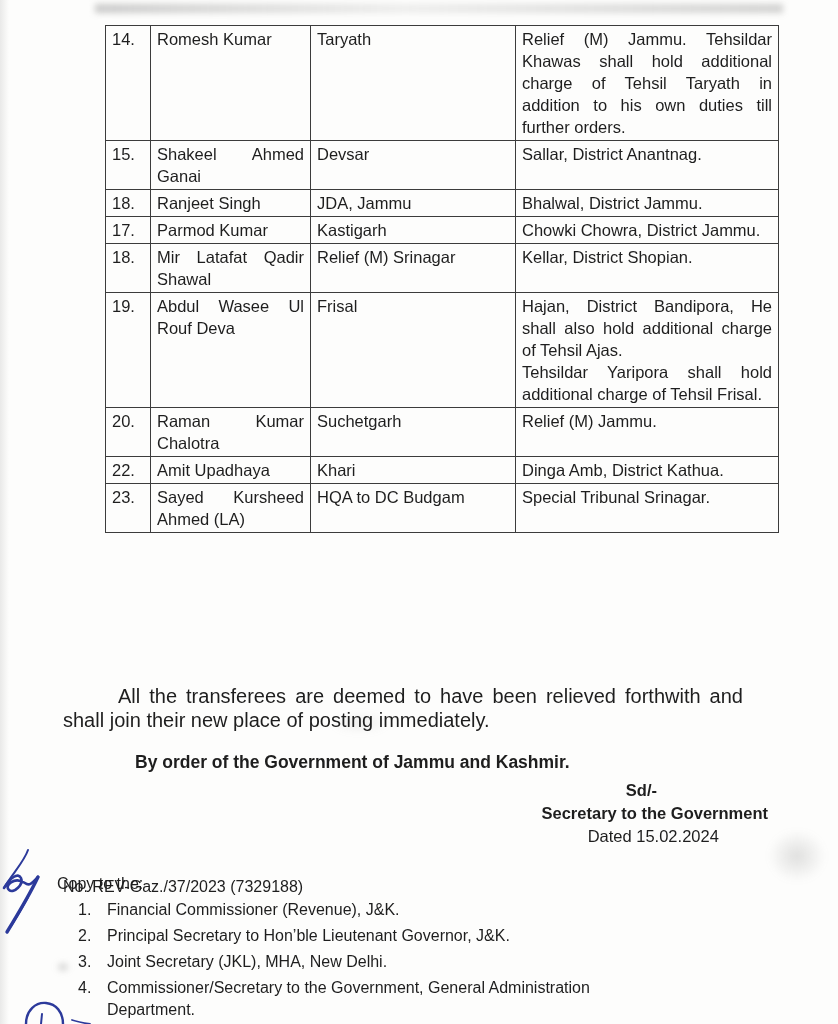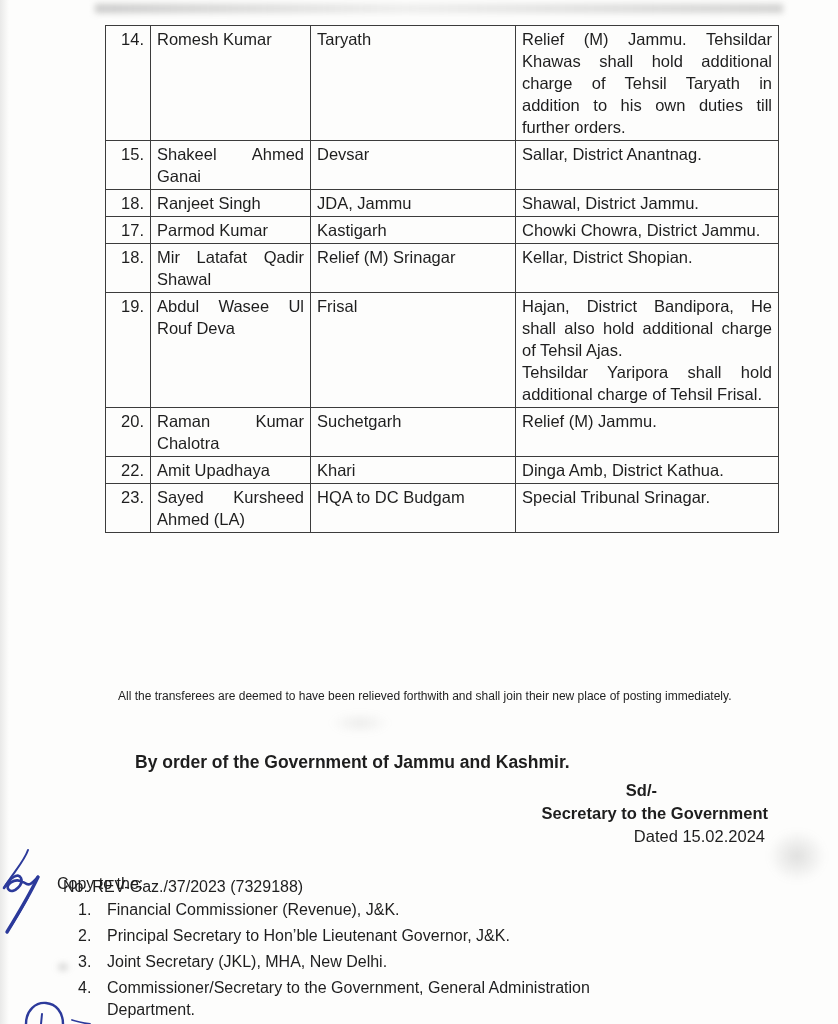--- a/index.html
+++ b/index.html
@@ -28,41 +28,41 @@
   
   .table-wrap { position:absolute; left:105px; top:25px; width:673px; }
   table.transfer { border-collapse:collapse; width:100%; table-layout:fixed; }
   table.transfer td {
     border:1.6px solid #3c3c3c;
     vertical-align:top;
     padding:2px 6px;
     font-size:16.5px;
     line-height:22px;
   }
-  td.c-no   { text-align:right; padding-right:6px; }
+  td.c-no   { padding-right:6px; }
   td.c-name { text-align:justify; }
   td.c-from { text-align:justify;margin-left:48px; }
   td.c-to   { text-align:justify; white-space:pre-line; }
 
   
   .paragraph {
     position:absolute; left:63px; top:684px; width:680px;
-    font-size:12px; line-height:24px; text-align:justify; text-indent:55px;
+    font-size:20px; line-height:24px; text-align:justify; text-indent:55px;
   }
   .by-order {
     position:absolute; left:135px; top:752px;
     font-size:17.5px; font-weight:700;
   }
   .sig-block {
     position:absolute; top:779px; right:70px;
     text-align:right; font-size:16.5px; line-height:23px;
   }
   .sig-sd { font-weight:700; padding-right:111px; }
   .sig-title { font-weight:700; }
-  .sig-dated { padding-right:3px; }
+  .sig-dated { padding-right:3px;text-align:center; }
 
   .ref-no { position:absolute; left:63px; top:878px; font-size:16px; }
   .copy-label { position:absolute; left:57px; top:875px; font-size:16px; }
   .copy-list { position:absolute; left:78px; top:899px; font-size:16px; line-height:22px; }
   .copy-item { display:flex; gap:7px; margin-bottom:4px; }
   .copy-no { width:22px; flex:0 0 22px; }
   .copy-text { width:500px; }
 
   .ink-sign { position:absolute; left:-6px; top:848px; }
   .ink-circle { position:absolute; left:16px; top:998px; }
@@ -94,21 +94,21 @@
         <tr>
           <td class="c-no">15.</td>
           <td class="c-name">Shakeel Ahmed Ganai</td>
           <td class="c-from">Devsar</td>
           <td class="c-to">Sallar, District Anantnag.</td>
         </tr>
         <tr>
           <td class="c-no">18.</td>
           <td class="c-name">Ranjeet Singh</td>
           <td class="c-from">JDA, Jammu</td>
-          <td class="c-to">Shawal, District Jammu.</td>
+          <td class="c-to">Bhalwal, District Jammu.</td>
         </tr>
         <tr>
           <td class="c-no">17.</td>
           <td class="c-name">Parmod Kumar</td>
           <td class="c-from">Kastigarh</td>
           <td class="c-to">Chowki Chowra, District Jammu.</td>
         </tr>
         <tr>
           <td class="c-no">18.</td>
           <td class="c-name">Mir Latafat Qadir Shawal</td>

